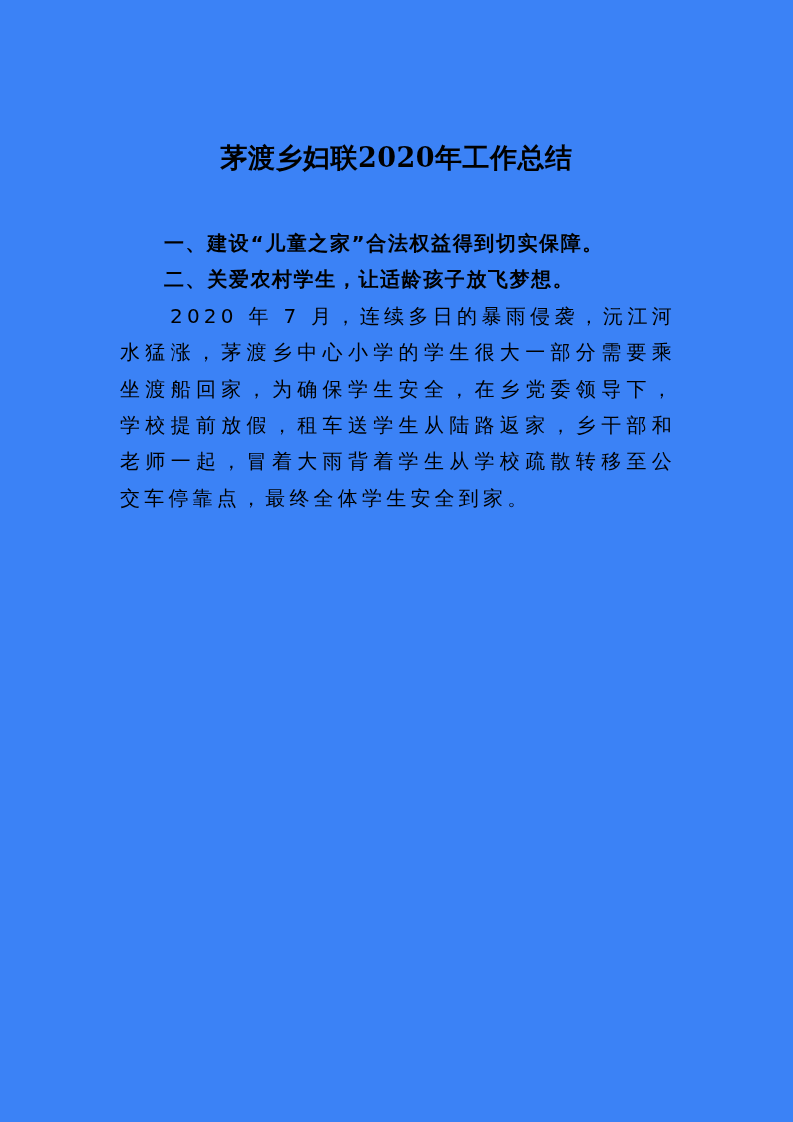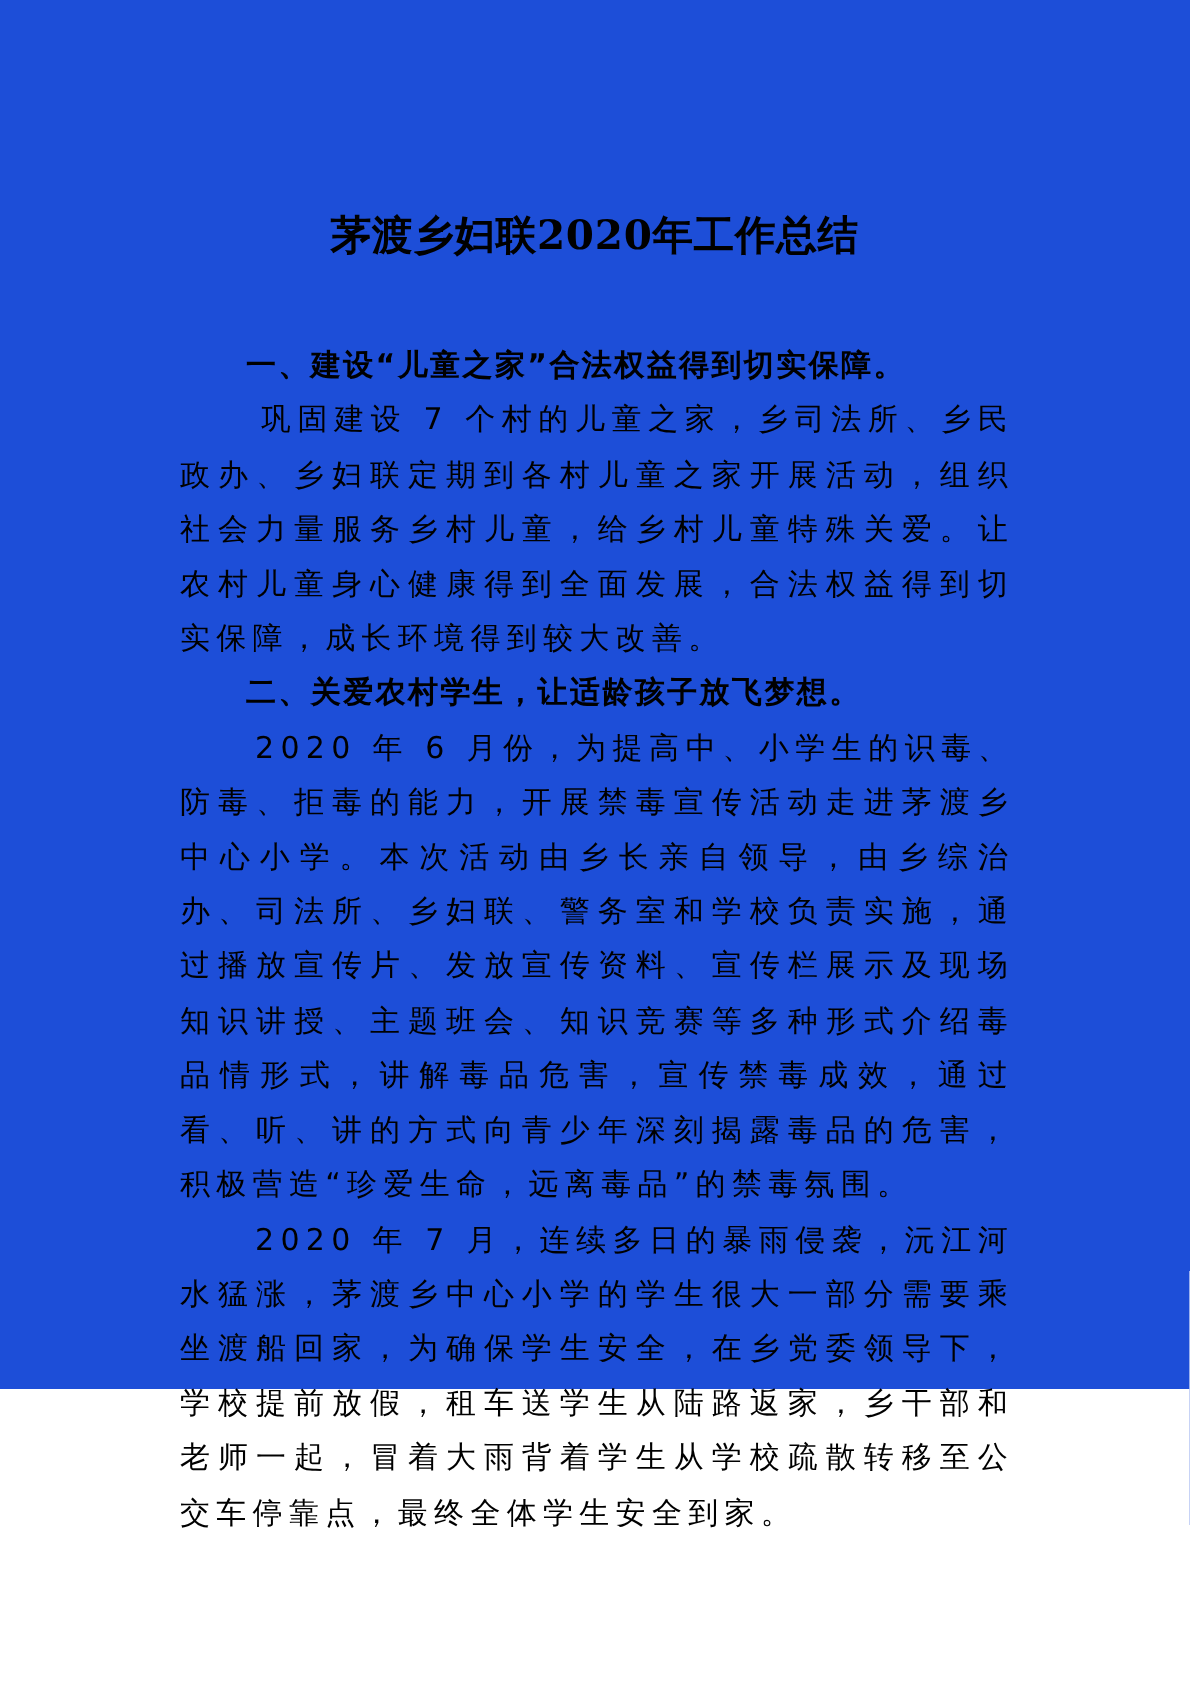--- a/index.html
+++ b/index.html
@@ -12,22 +12,22 @@
       height: 1122px;
       position: relative;
       overflow: hidden;
       color: #000000;
     }
     .page {
       position: absolute;
       left: 0;
       top: 0;
       width: 793px;
-      height: 926px;
-      background: #1d4ed8;
+      height: 1122px;
+      background: #3b82f6;
     }
     .title {
       position: absolute;
       left: 0;
       top: 138px;
       width: 793px;
       text-align: center;
       font-family: "DejaVu Serif", "Liberation Serif", serif;
       font-weight: bold;
       font-size: 27px;
@@ -62,18 +62,16 @@
     }
   </style>
 </head>
 <body>
 
 <div class="page">
   <div class="title">茅渡乡妇联2020年工作总结</div>
 
   <div class="body">
     <p class="heading">一、建设“儿童之家”合法权益得到切实保障。</p>
-    <p class="para indent-small">巩固建设 7 个村的儿童之家，乡司法所、乡民政办、乡妇联定期到各村儿童之家开展活动，组织社会力量服务乡村儿童，给乡村儿童特殊关爱。让农村儿童身心健康得到全面发展，合法权益得到切实保障，成长环境得到较大改善。</p>
     <p class="heading">二、关爱农村学生，让适龄孩子放飞梦想。</p>
-    <p class="para">2020 年 6 月份，为提高中、小学生的识毒、防毒、拒毒的能力，开展禁毒宣传活动走进茅渡乡中心小学。本次活动由乡长亲自领导，由乡综治办、司法所、乡妇联、警务室和学校负责实施，通过播放宣传片、发放宣传资料、宣传栏展示及现场知识讲授、主题班会、知识竞赛等多种形式介绍毒品情形式，讲解毒品危害，宣传禁毒成效，通过看、听、讲的方式向青少年深刻揭露毒品的危害，积极营造“珍爱生命，远离毒品”的禁毒氛围。</p>
     <p class="para">2020 年 7 月，连续多日的暴雨侵袭，沅江河水猛涨，茅渡乡中心小学的学生很大一部分需要乘坐渡船回家，为确保学生安全，在乡党委领导下，学校提前放假，租车送学生从陆路返家，乡干部和老师一起，冒着大雨背着学生从学校疏散转移至公交车停靠点，最终全体学生安全到家。</p>
   </div>
 </div>
 
 </body></html>

